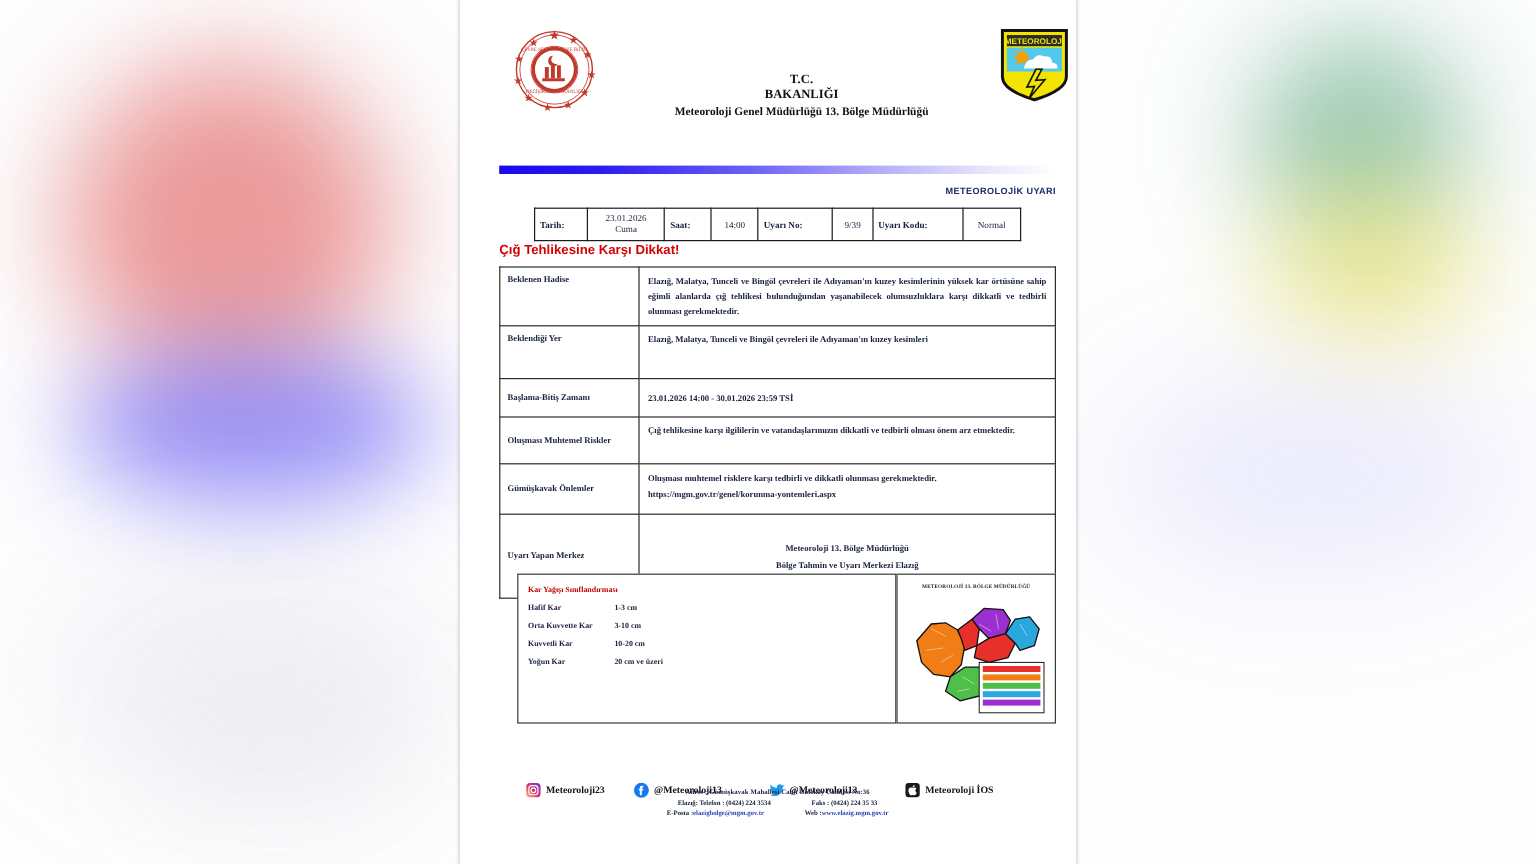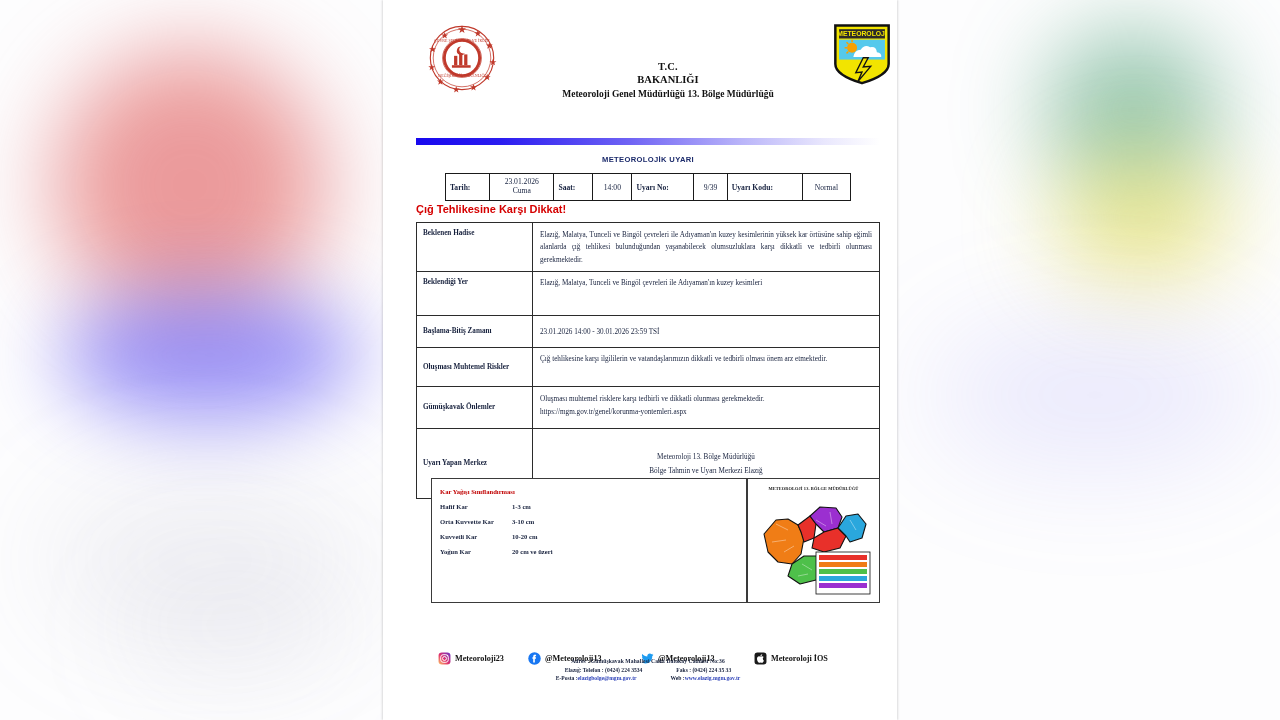--- a/index.html
+++ b/index.html
@@ -31,21 +31,21 @@
            color:#111;font-weight:bold;line-height:1.28;margin-top:32px;}
   .hdr-txt .l1{font-size:10.5px;letter-spacing:.2px;}
   .hdr-txt .l2{font-size:10.5px;letter-spacing:.1px;}
   .hdr-txt .l3{font-size:10.5px;}
   .hdr-txt .l4{font-size:9.5px;margin-top:1px;}
 
   
   .bluebar{position:absolute;left:33px;top:138px;width:464px;height:7px;
     background:linear-gradient(to right,#1808ee 0%,#2a1cf0 18%,#6f63f4 46%,#b9b4f9 70%,#e9e7fd 88%,#ffffff 100%);}
 
-  .mt-title{position:absolute;left:33px;top:155px;width:464px;text-align:center;
+  .mt-title{position:absolute;left:33px;top:155px;width:464px;text-align:right;
     font-family:"Liberation Sans",sans-serif;font-weight:bold;font-size:7.6px;
     letter-spacing:.35px;color:#1b2a6b;}
 
   
   table{border-collapse:collapse;}
   .info{position:absolute;left:62px;top:173px;width:406px;
         font-size:7.6px;color:#16213f;}
   .info td{border:1px solid #1a1a1a;padding:2px 4px;height:22px;
            vertical-align:middle;font-weight:bold;}
   .info td.val{font-weight:normal;text-align:center;}
@@ -55,21 +55,21 @@
   .danger{position:absolute;left:33px;top:203px;width:464px;text-align:left;
     font-family:"Liberation Sans",sans-serif;font-weight:bold;font-size:11px;
     color:#d50000;}
 
   
   .main{position:absolute;left:33px;top:222px;width:464px;
         font-size:7.2px;color:#17213d;}
   .main td{border:1px solid #2b2b2b;vertical-align:top;}
   .main td.lab{width:104px;padding:6px 5px 5px 6px;font-weight:bold;line-height:1.35;margin-top:45px;}
   .main td.lab.mid{vertical-align:middle;}
-  .main td.val{padding:6px 7px 5px 7px;text-align:justify;font-weight:normal;line-height:1.72;margin-left:32px;}
+  .main td.val{padding:6px 7px 5px 7px;text-align:justify;font-weight:bold;line-height:1.72;margin-left:32px;}
   .main td.val.tight{line-height:1.5;}
   .main td.center{text-align:center;vertical-align:middle;line-height:2.0;}
 
   
   .bottom{position:absolute;left:48px;top:478px;width:449px;height:125px;}
   .bpanel{position:absolute;top:0;height:125px;border:1px solid #3a3a3a;background:#fff;box-sizing:border-box;}
   .bleft{left:0;width:316px;}
   .bright{left:316px;width:133px;}
   .kvs-title{position:absolute;left:8px;top:9px;font-size:6.6px;font-weight:bold;color:#c00000;}
   .kvs-row{position:absolute;left:8px;font-size:6.6px;font-weight:bold;color:#17213d;}

